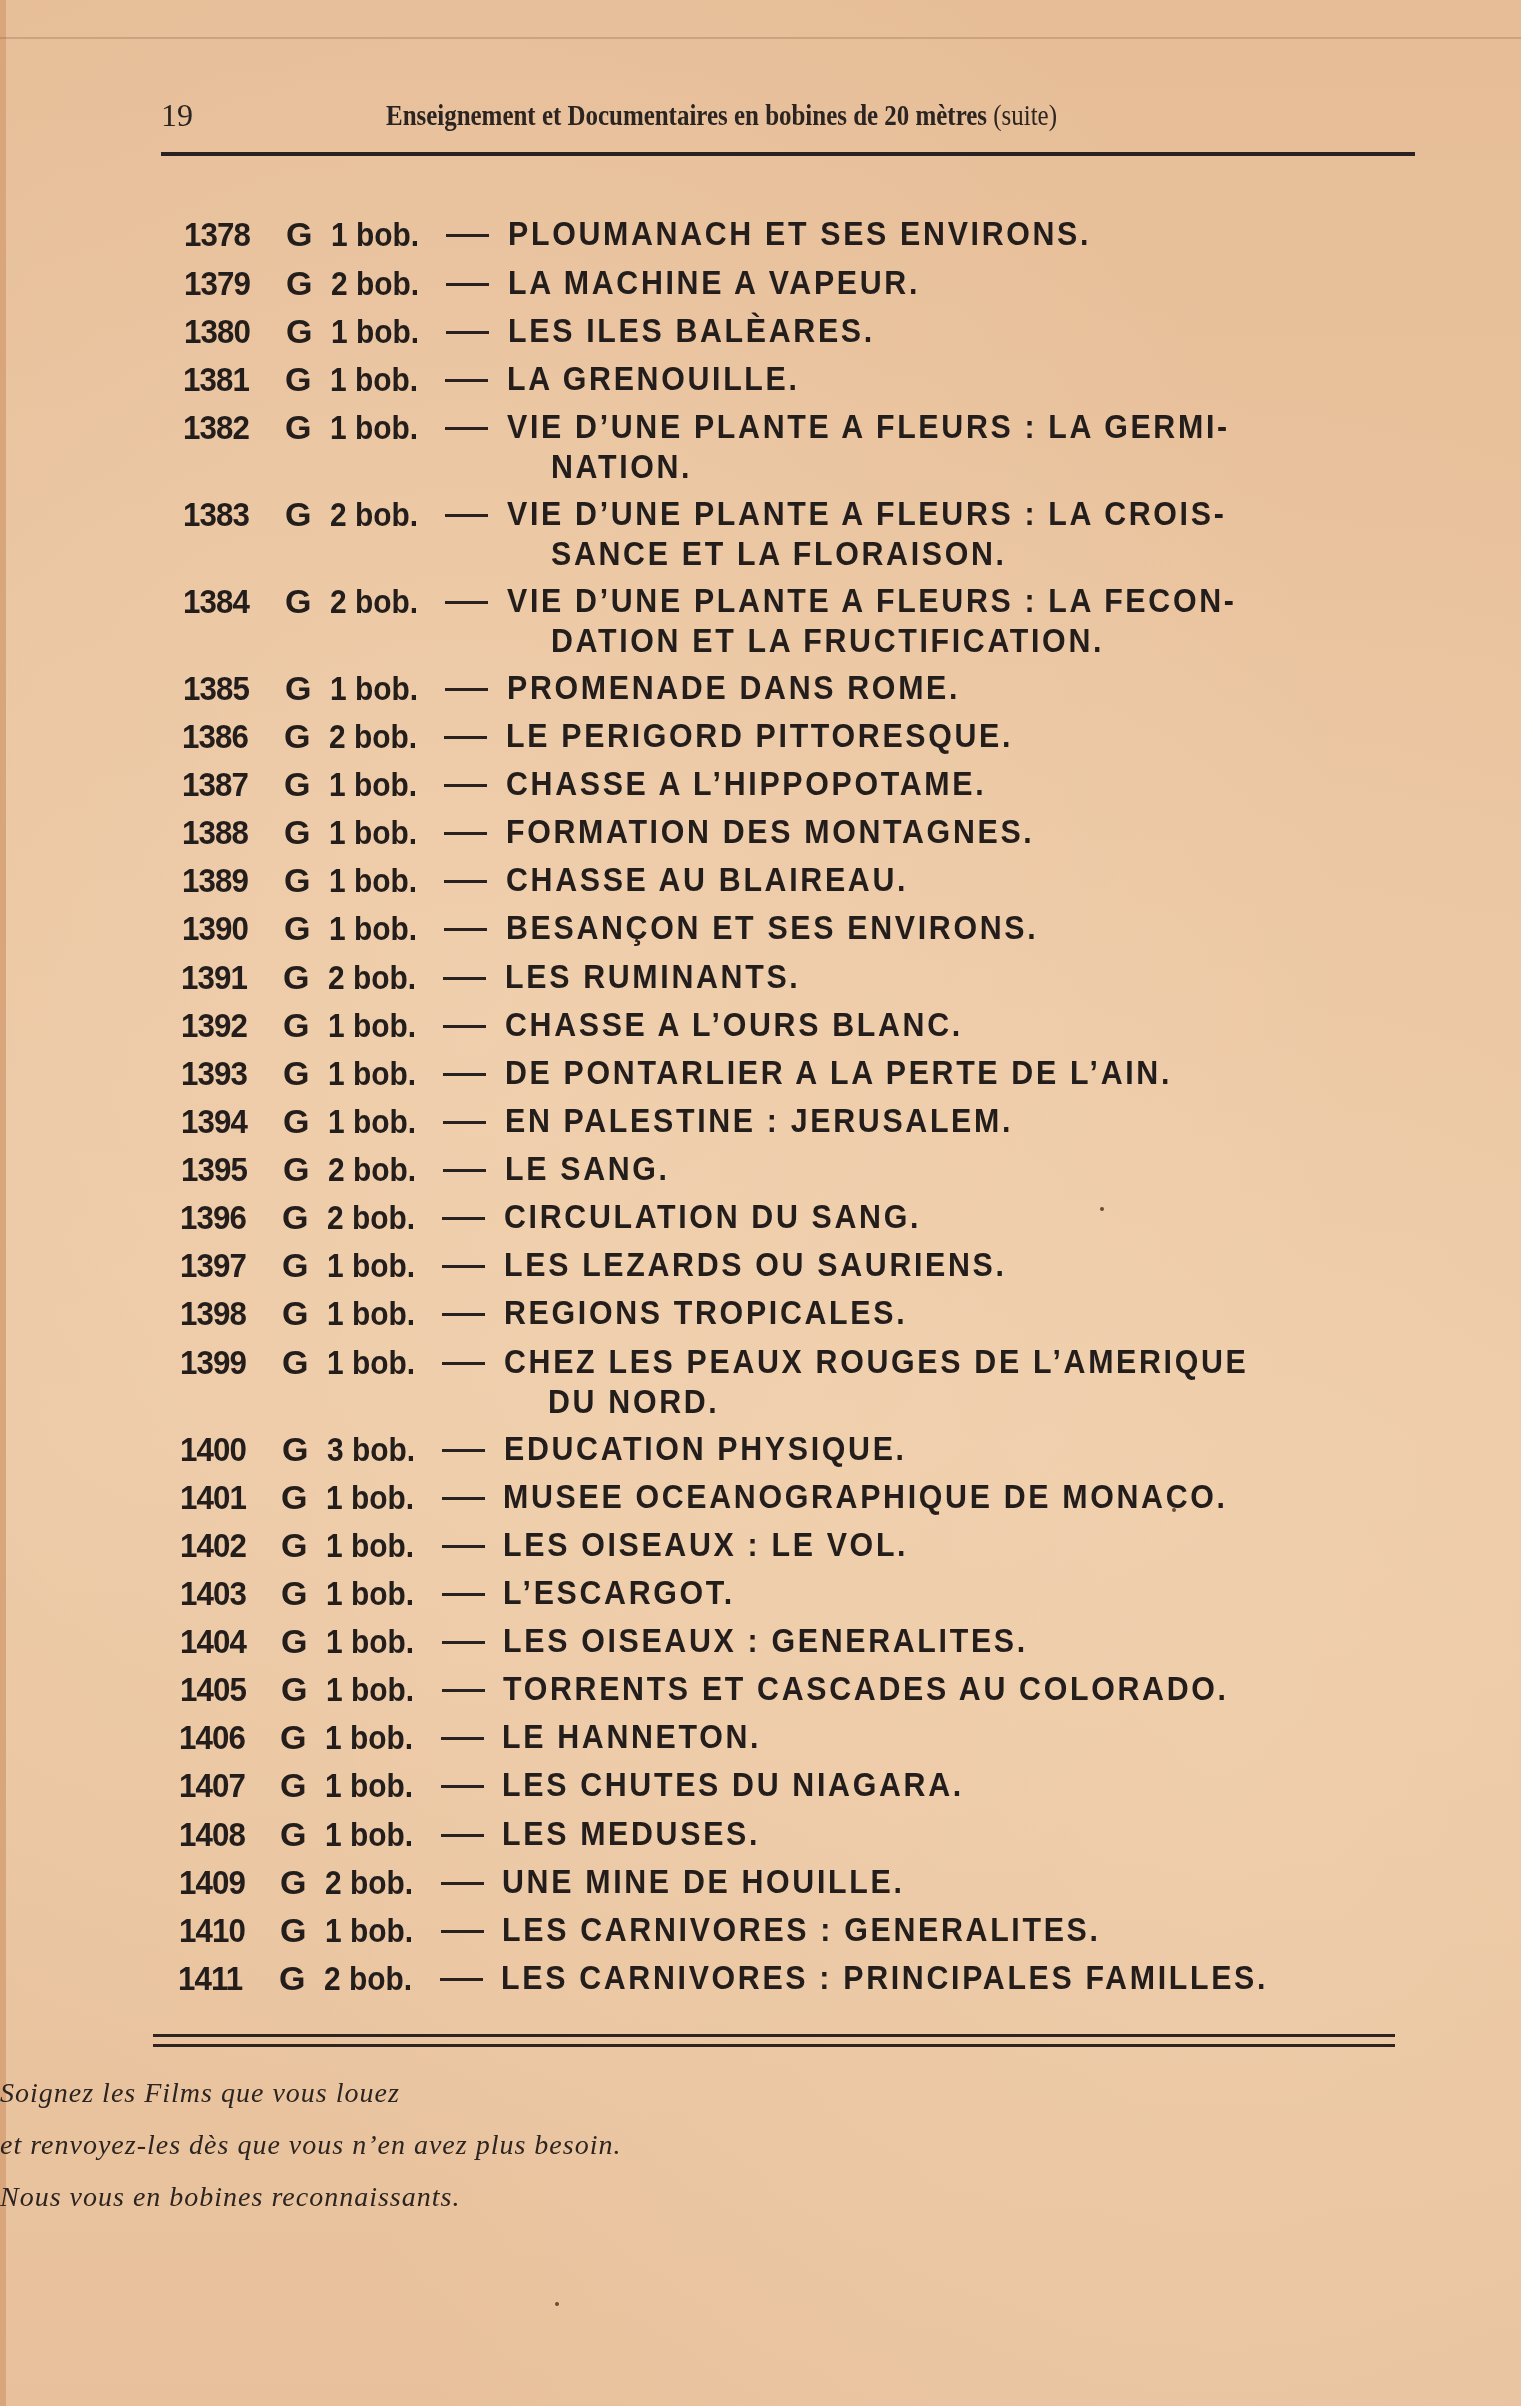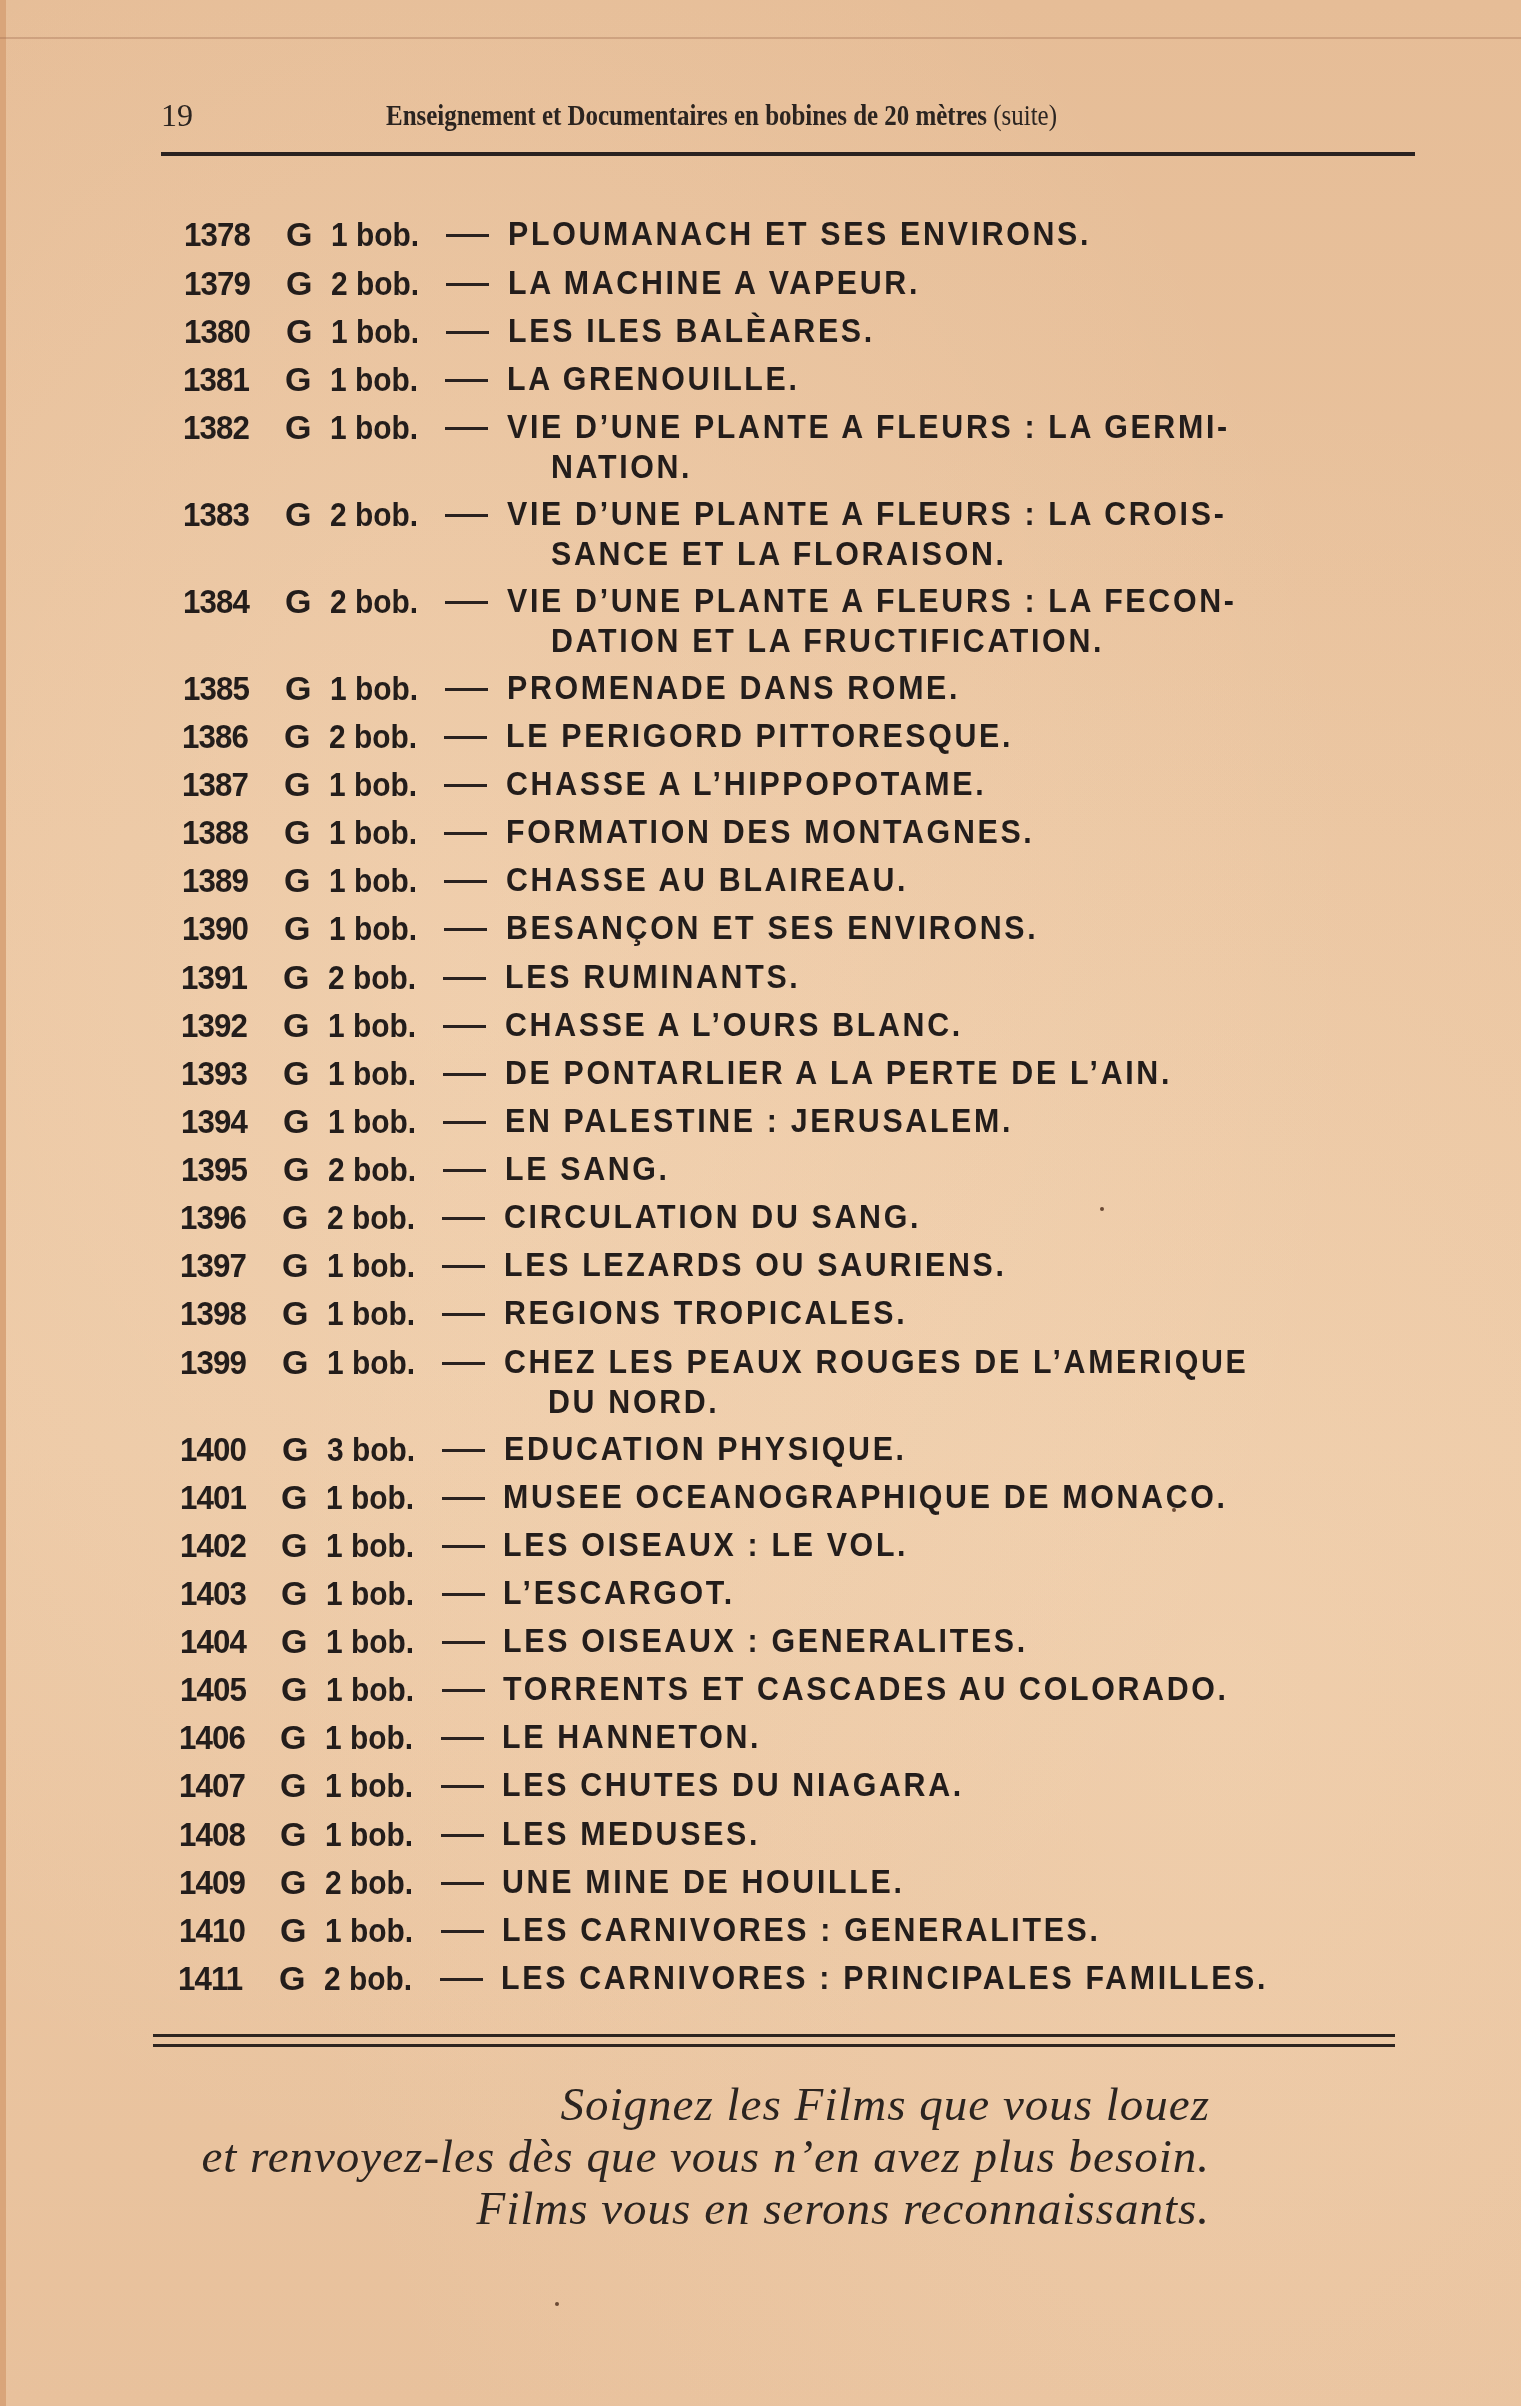--- a/index.html
+++ b/index.html
@@ -46,22 +46,22 @@
   .title {
     position: absolute; top: 0; font-size: 33px; font-weight: bold; letter-spacing: 2.9px;
     transform: scaleX(0.92); transform-origin: left top;
   }
   .cont {
     position: absolute; font-size: 33px; font-weight: bold; letter-spacing: 2.9px;
     transform: scaleX(0.92); transform-origin: left top; white-space: nowrap;
   }
   .footer-rule { position: absolute; left: 153px; width: 1242px; height: 2.9px; background: #2e2520; }
   .motto {
-    position: absolute; left: 0; width: 1210px; text-align: right;
-    font-family: "Liberation Serif", serif; font-style: italic; font-size: 47px; color: #2b2420;
+    position: absolute; left: 0; width: 1210px; text-align: left;
+    font-family: "Liberation Serif", serif; font-style: italic; font-size: 28px; color: #2b2420;
     letter-spacing: 1px;
   }
   .speck { position: absolute; width: 3.9px; height: 3.9px; border-radius: 50%; background: #6b4a35; }
 </style>
 </head>
 <body>
 
 <div class="page"></div>
 <div class="left-edge"></div>
 <div class="fold"></div>
@@ -315,18 +315,18 @@
       <span class="dash" style="left:440px"></span>
       <span class="title" style="left:501px">LES CARNIVORES : PRINCIPALES FAMILLES.</span>
     </div>
   </div>
 
 <div class="footer-rule" style="top:2034px;"></div>
 <div class="footer-rule" style="top:2044px;"></div>
 
 <div class="motto" style="top:2077px;">Soignez les Films que vous louez</div>
 <div class="motto" style="top:2129px;">et renvoyez-les dès que vous n’en avez plus besoin.</div>
-<div class="motto" style="top:2181px;">Films vous en serons reconnaissants.</div>
+<div class="motto" style="top:2181px;">Nous vous en bobines reconnaissants.</div>
 
 <div class="speck" style="left:1172px;top:1508px;"></div>
 <div class="speck" style="left:1100px;top:1207px;"></div>
 <div class="speck" style="left:555px;top:2302px;"></div>
 
 
 </body></html>

